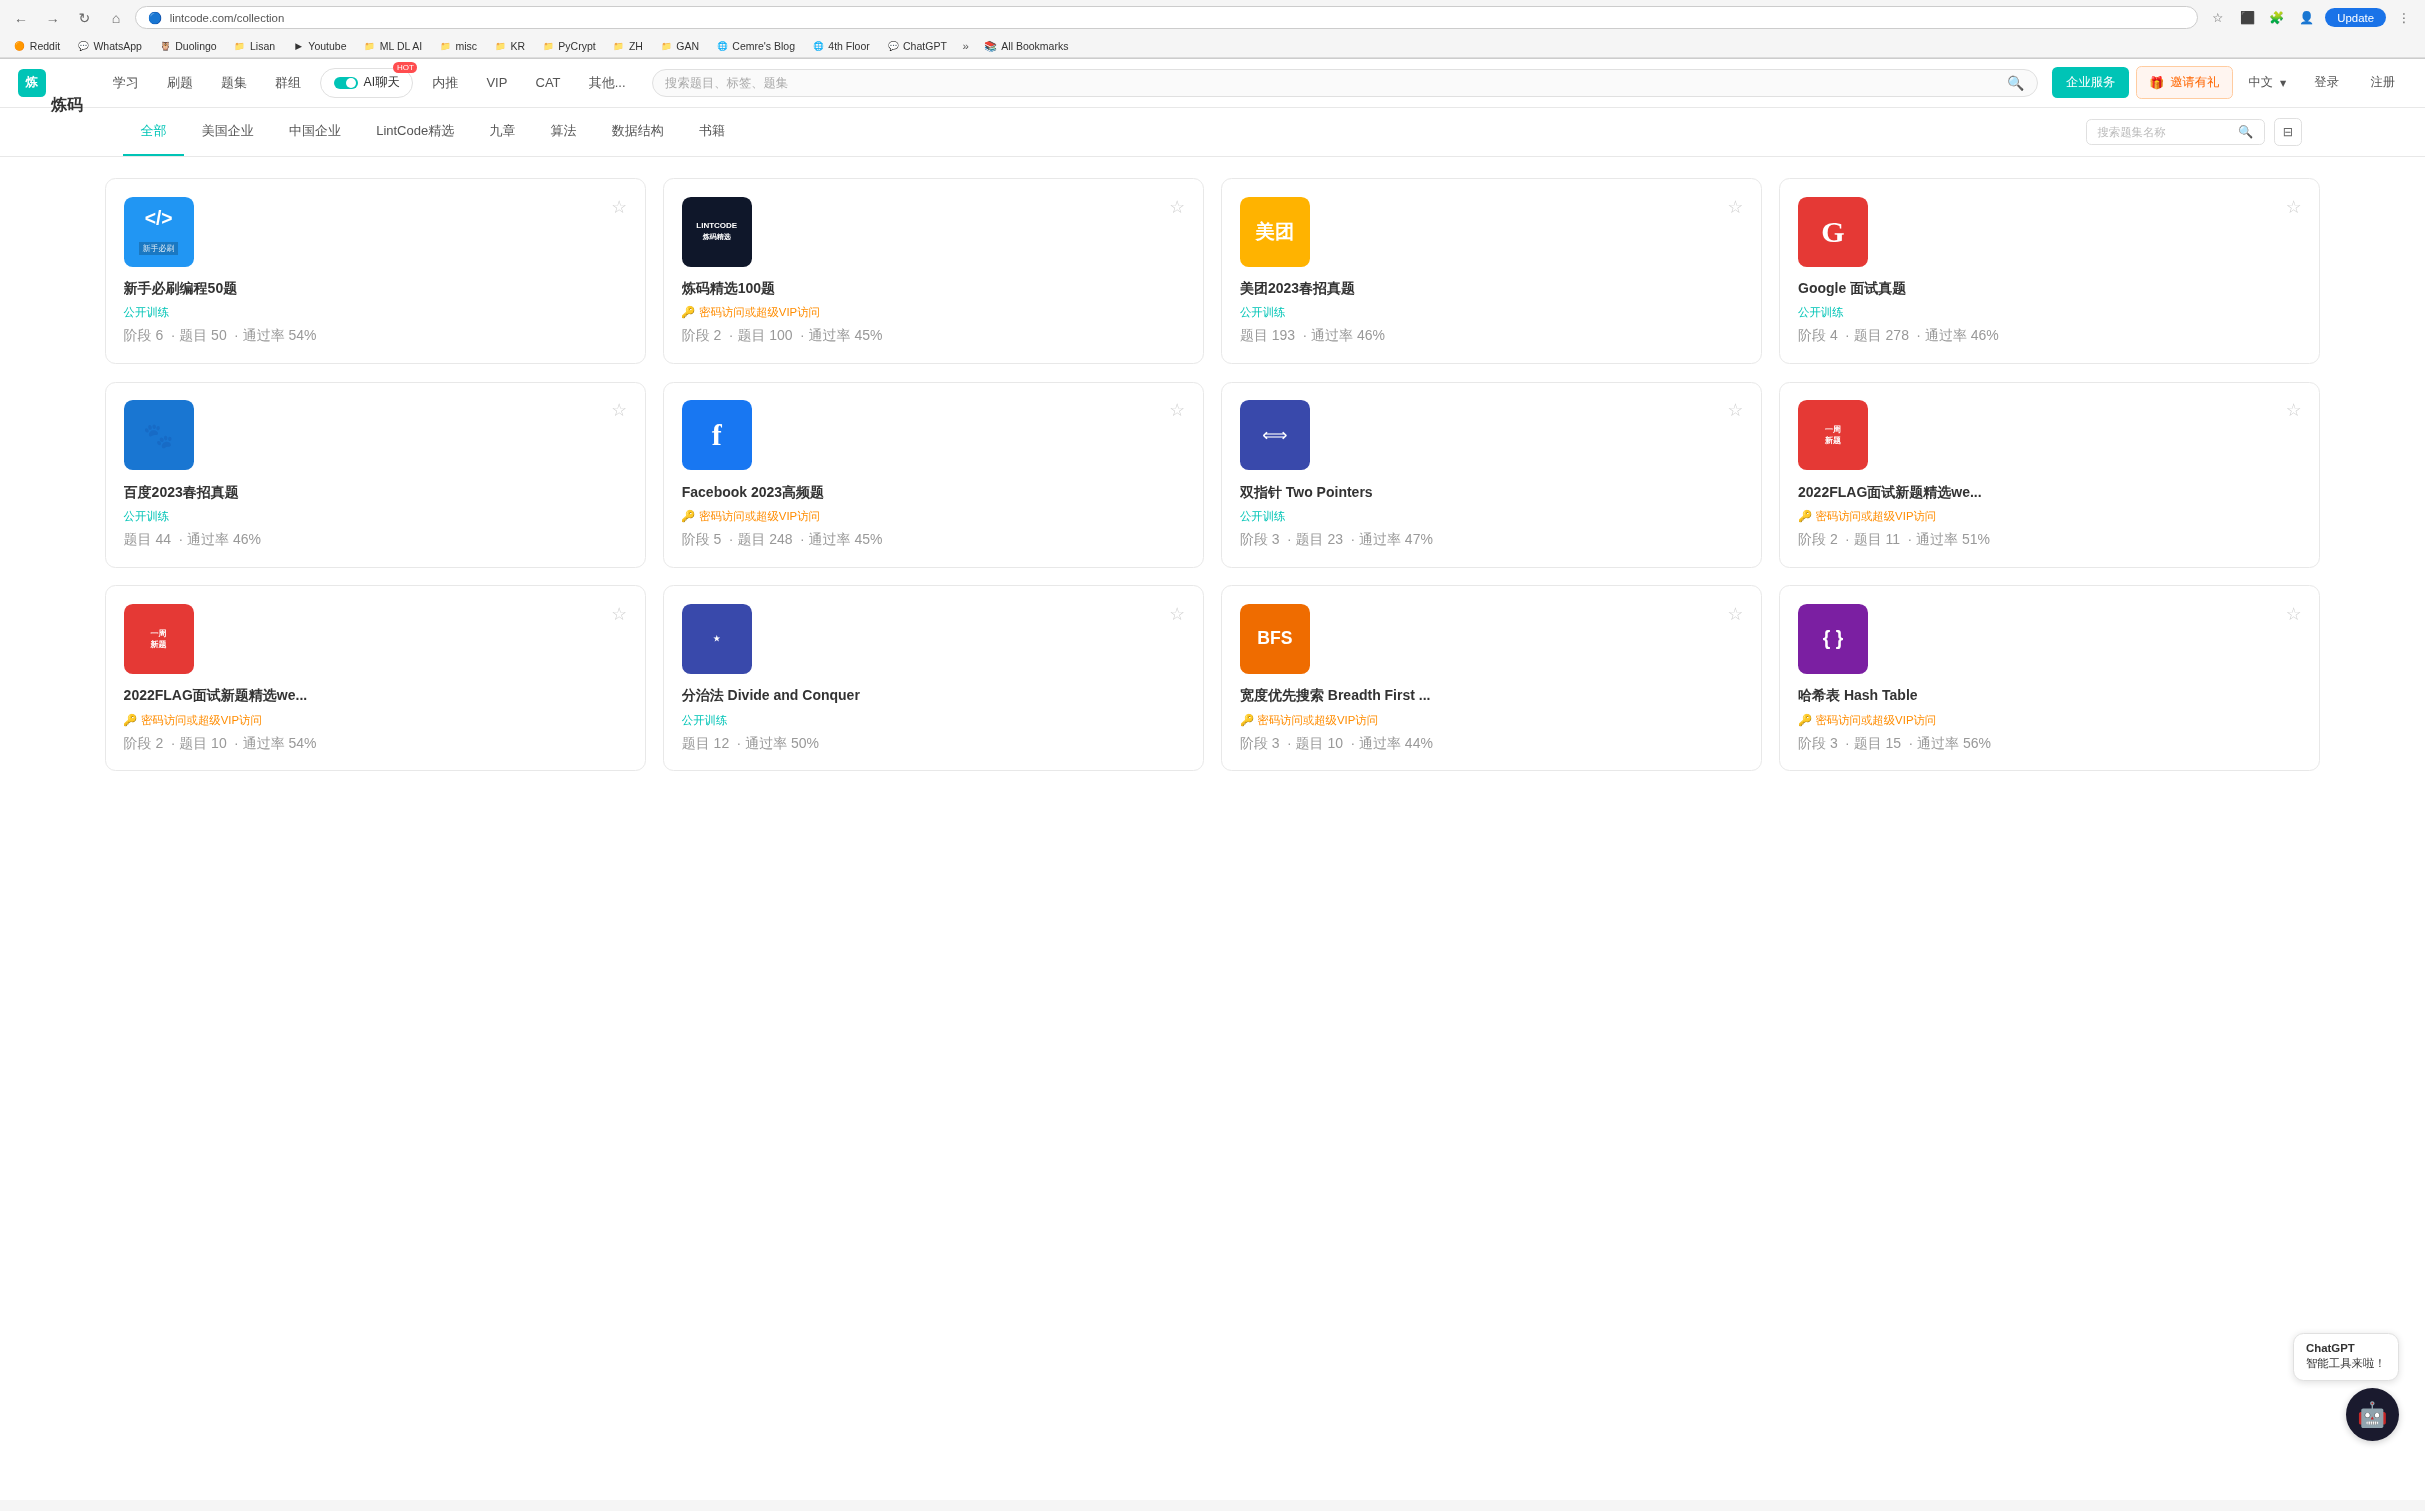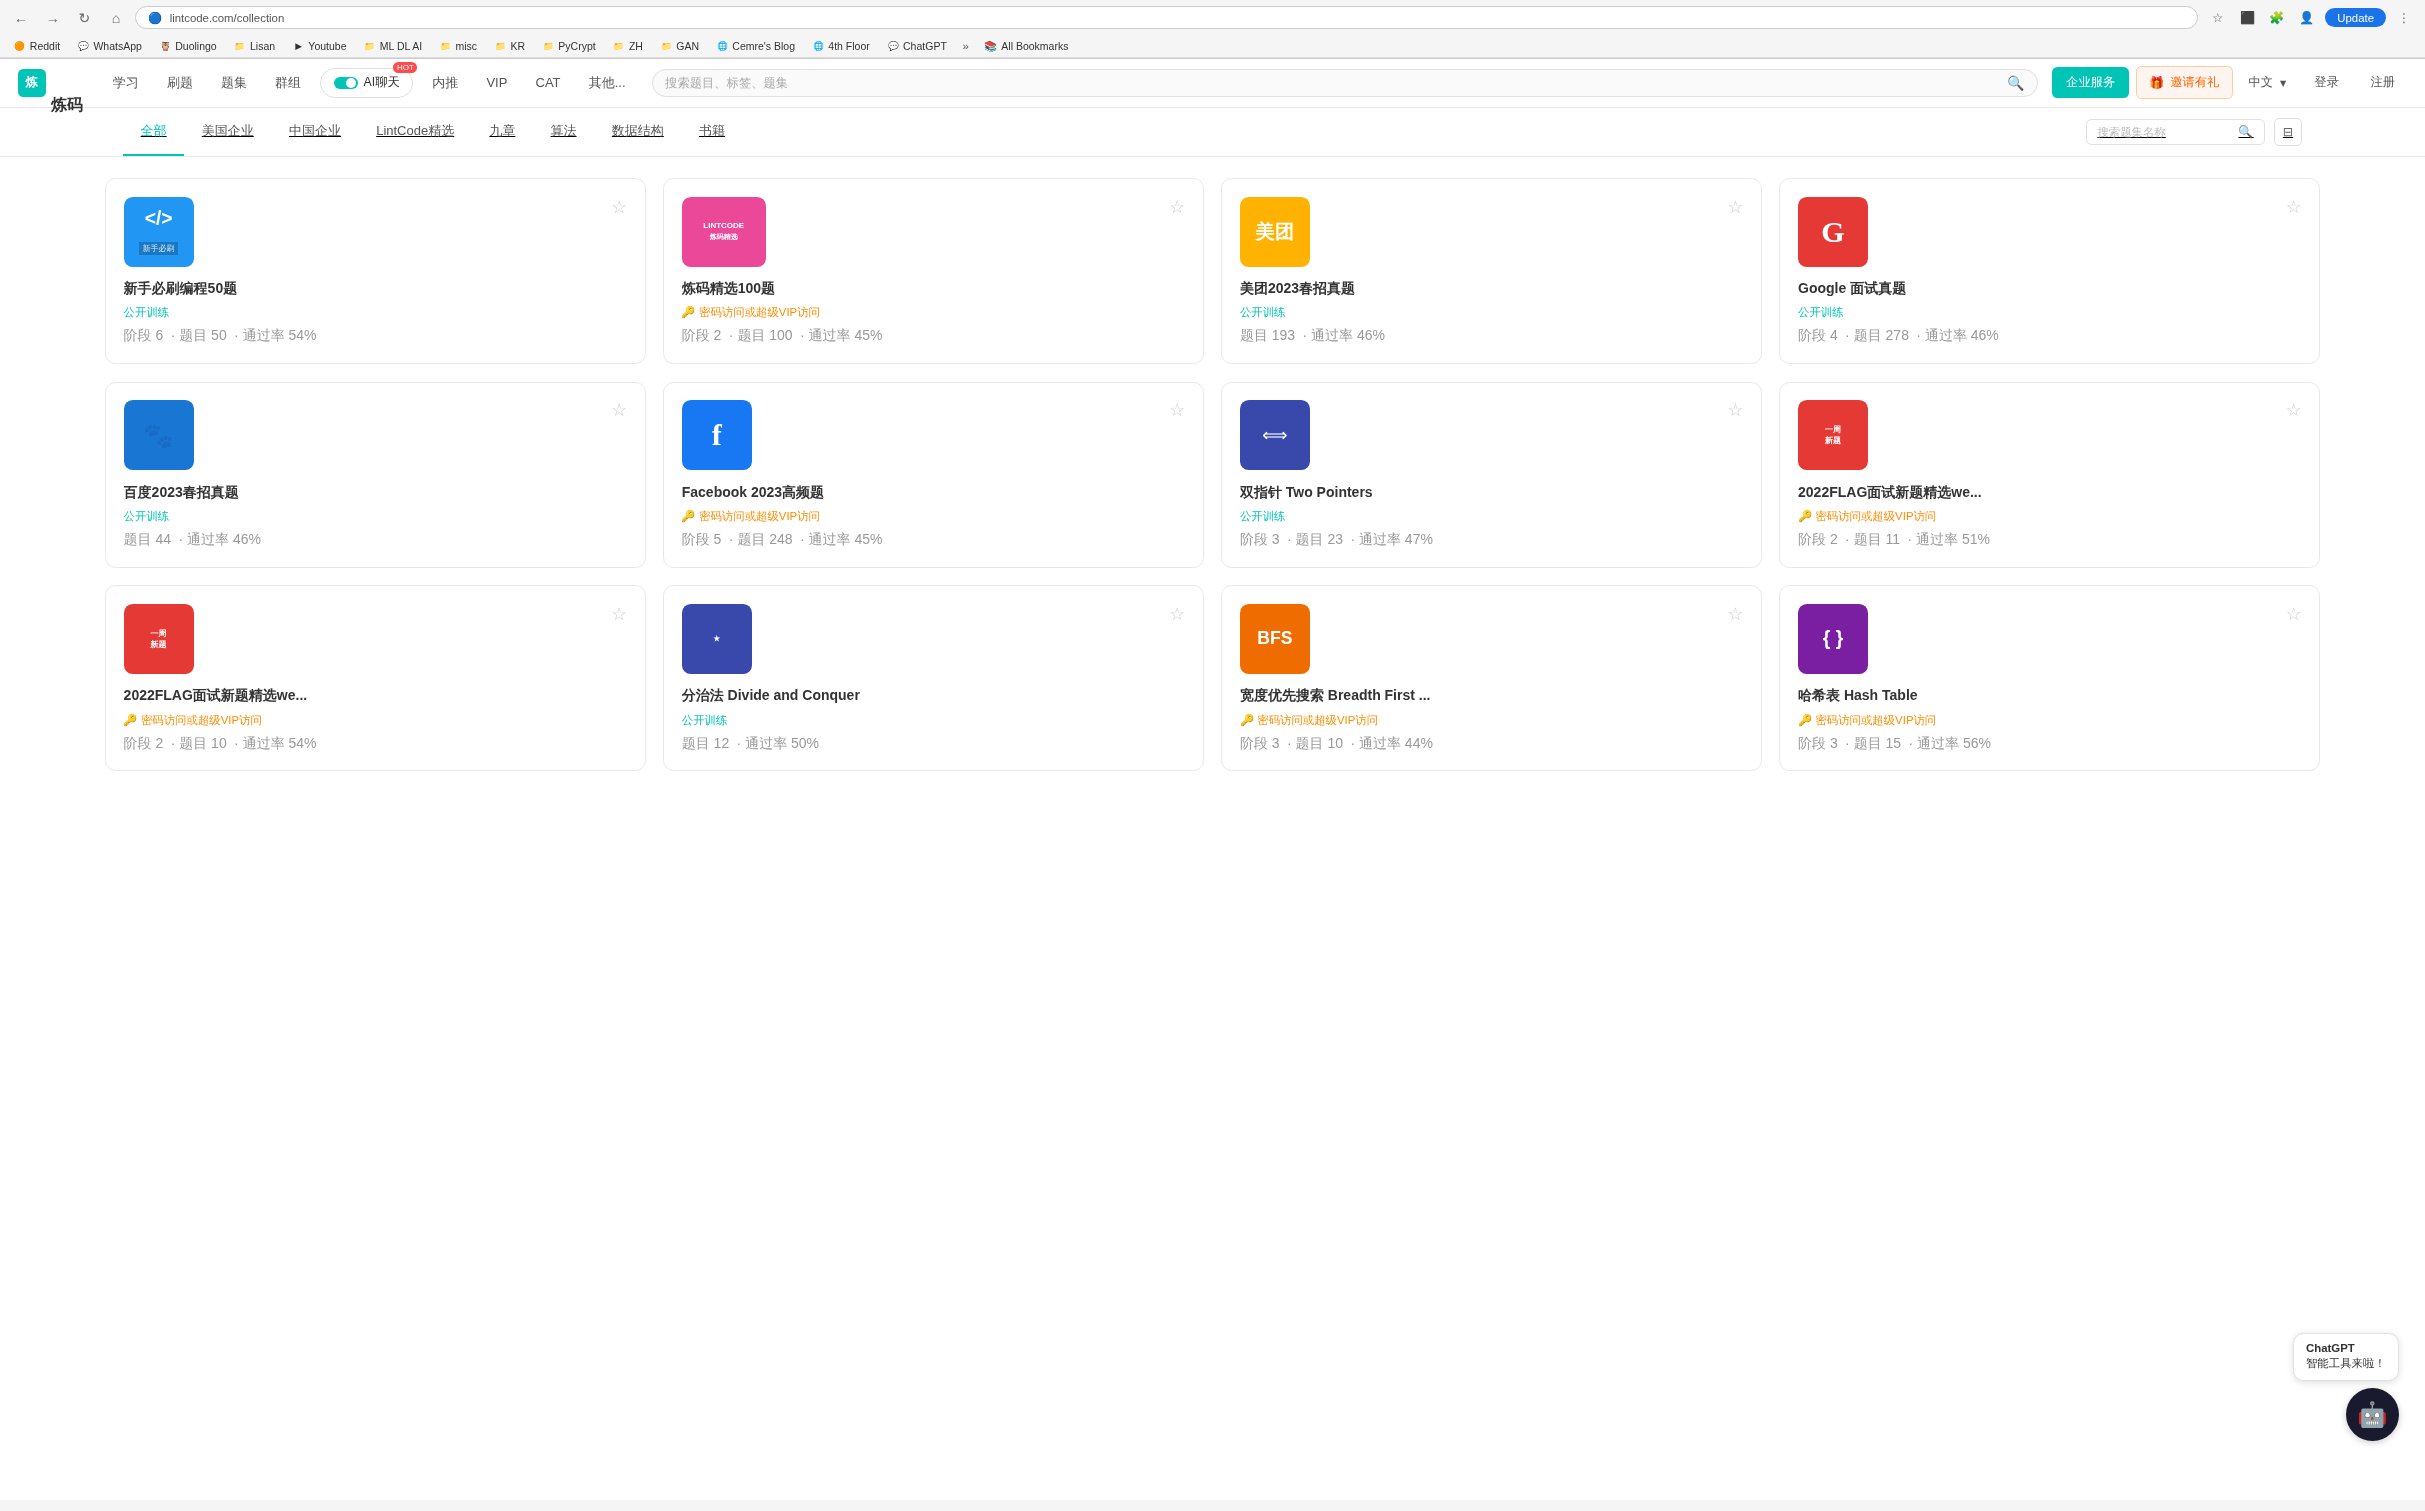--- a/index.html
+++ b/index.html
@@ -43,21 +43,21 @@
     .nav-search-inner input::placeholder { color: #aaa; }
     .search-btn { background: none; border: none; cursor: pointer; color: #999; font-size: 14px; }
     .nav-right { display: flex; align-items: center; gap: 7px; }
     .enterprise-btn { background: #00c4b6; color: white; border: none; border-radius: 5.3px; padding: 7px 14px; cursor: pointer; font-size: 12.3px; }
     .invite-btn { display: flex; align-items: center; gap: 5.3px; background: #fff5f0; color: #ff6600; border: 0.9px solid #ffcca0; border-radius: 5.3px; padding: 7px 12.3px; cursor: pointer; font-size: 12.3px; }
     .lang-btn { display: flex; align-items: center; gap: 7px; padding: 5.3px 8.8px; cursor: pointer; color: #555; font-size: 12.3px; border-radius: 3.5px; }
     .login-btn { padding: 5.3px 12.3px; cursor: pointer; color: #555; font-size: 12.3px; }
     .register-btn { padding: 5.3px 12.3px; cursor: pointer; color: #555; font-size: 12.3px; }
 
     
-    .category-bar { background: #fff; border-bottom: 0.9px solid #e8e8e8; padding: 0 123px; display: flex; align-items: center; justify-content: space-between; text-decoration: underline; }
+    .category-bar { background: #fff; border-bottom: 0.9px solid #e8e8e8; padding: 0 123px; display: flex; align-items: center; justify-content: space-between; }
     .category-tabs { display: flex; align-items: center; gap: 0; }
     .cat-tab { padding: 14px 17.6px; cursor: pointer; font-size: 13px; color: #555; white-space: nowrap; border-bottom: 2.6px solid transparent; }
     .cat-tab.active { color: #00c4b6; border-bottom: 2.6px solid #00c4b6; font-weight: 500; }
     .category-right { display: flex; align-items: center; gap: 8.8px; }
     .collection-search { display: flex; align-items: center; border: 0.9px solid #e0e0e0; border-radius: 5.3px; padding: 5.3px 10.5px; background: #fff; }
     .collection-search input { border: none; outline: none; font-size: 11.4px; color: #666; width: 141px; }
     .collection-search input::placeholder { color: #bbb; }
     .filter-btn { width: 28px; height: 28px; display: flex; align-items: center; justify-content: center; border: 0.9px solid #e0e0e0; border-radius: 5.3px; cursor: pointer; color: #666; }
 
     
@@ -240,21 +240,21 @@
             </div>
       <button class="fav-btn">☆</button>
     </div>
     <div class="card-title">新手必刷编程50题</div>
     <div class="card-access" style="color:#00c4b6">公开训练</div>
     <div class="card-meta"><span>阶段 6</span> · <span>题目 50</span> · <span>通过率 54%</span></div>
   </div>
         <div class="card">
     <div class="card-header">
       <div>
-              <div style="width:84px;height:70px;border-radius:8.8px;background:#ec4899;display:flex;flex-direction:column;align-items:center;justify-content:center;">
+              <div style="width:70px;height:70px;border-radius:8.8px;background:#0f172a;display:flex;flex-direction:column;align-items:center;justify-content:center;">
                 <div style="color:white;font-size:8px;font-weight:bold;text-align:center;line-height:1.3;">LINTCODE<br><span style="font-size:7px;">炼码精选</span></div>
               </div>
             </div>
       <button class="fav-btn">☆</button>
     </div>
     <div class="card-title">炼码精选100题</div>
     <div class="card-access" style="color:#ff8c00">🔑 密码访问或超级VIP访问</div>
     <div class="card-meta"><span>阶段 2</span> · <span>题目 100</span> · <span>通过率 45%</span></div>
   </div>
         <div class="card">

